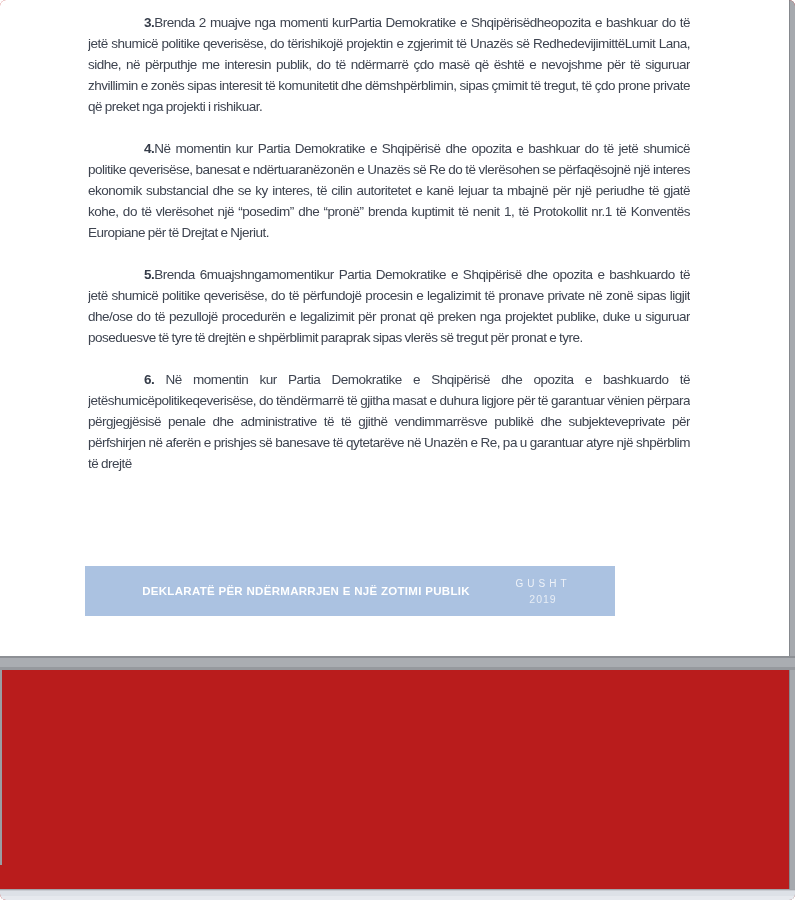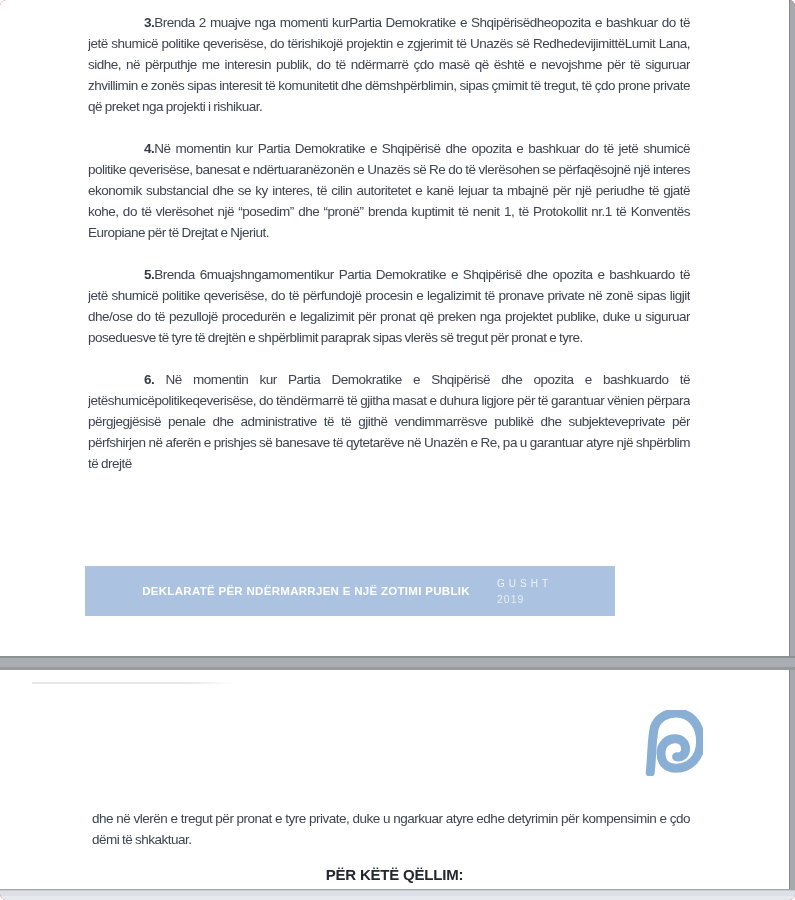--- a/index.html
+++ b/index.html
@@ -69,20 +69,21 @@
     flex: 1;
     text-align: center;
     color: #ffffff;
     font-weight: bold;
     font-size: 11.5px;
     letter-spacing: 0.3px;
     padding-left: 30px;
   }
   .banner-date {
     width: 118px;
+    text-align: center;
     padding-right: 26px;
   }
   .banner-month {
     color: #eef2f8;
     font-size: 10px;
     letter-spacing: 4px;
     margin-bottom: 4px;
   }
   .banner-year {
     color: #e7edf5;
@@ -149,35 +150,16 @@
       <div class="banner-date">
         <div class="banner-month">GUSHT</div>
         <div class="banner-year">2019</div>
       </div>
     </div>
   </div>
 
   <div class="separator"></div>
   <div class="page2-left-edge"></div>
 
-  <div class="page page2">
-    <div class="faint-line"></div>
-
-    <svg class="logo" viewBox="0 0 100 108" xmlns="http://www.w3.org/2000/svg" aria-hidden="true">
-      <path d="M 12 103
-               C 15 80, 14 50, 19 28
-               C 25 10, 42 4, 55 4
-               C 81 4, 96 25, 96 52
-               C 96 79, 77 96, 55 96
-               C 39 96, 30 86, 30 71
-               C 30 56, 41 47, 53 47
-               C 64 47, 71 54, 71 64
-               C 71 73, 64 78, 56 77" fill="none" stroke="#8aafd5" stroke-width="15" stroke-linecap="round"></path>
-    </svg>
-
-    <p class="continuation">dhe në vlerën e tregut për pronat e tyre private, duke u ngarkuar atyre edhe detyrimin për kompensimin e çdo dëmi të shkaktuar.</p>
-
-    <div class="qellim-heading">PËR KËTË QËLLIM:</div>
-  </div>
 
   <div class="bottom-bar"></div>
 
 </div>
 
 </body></html>

